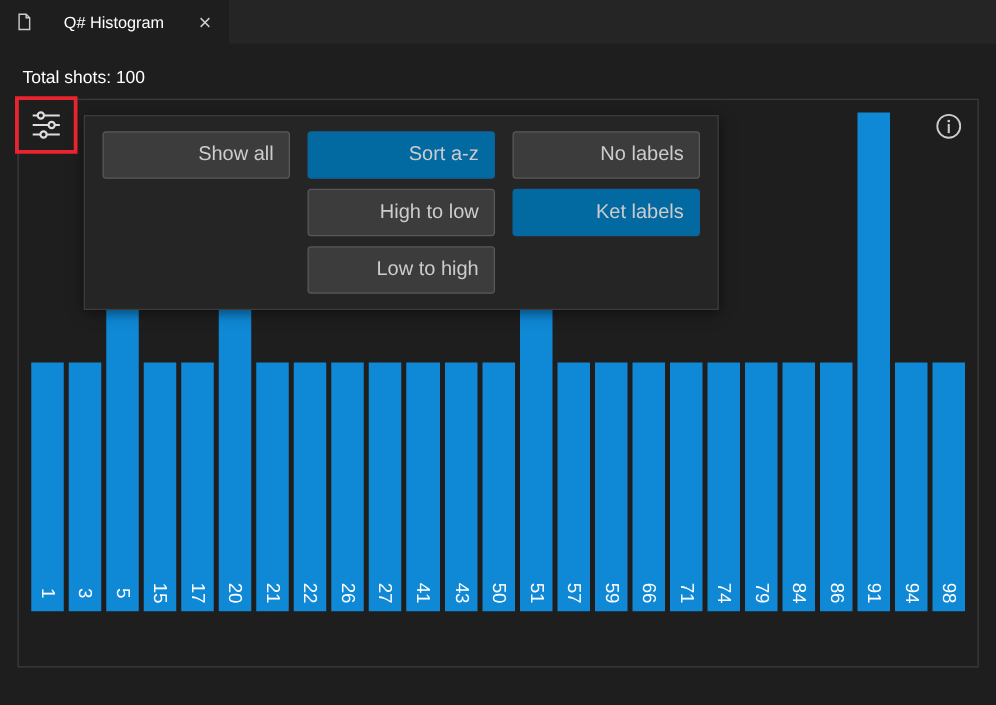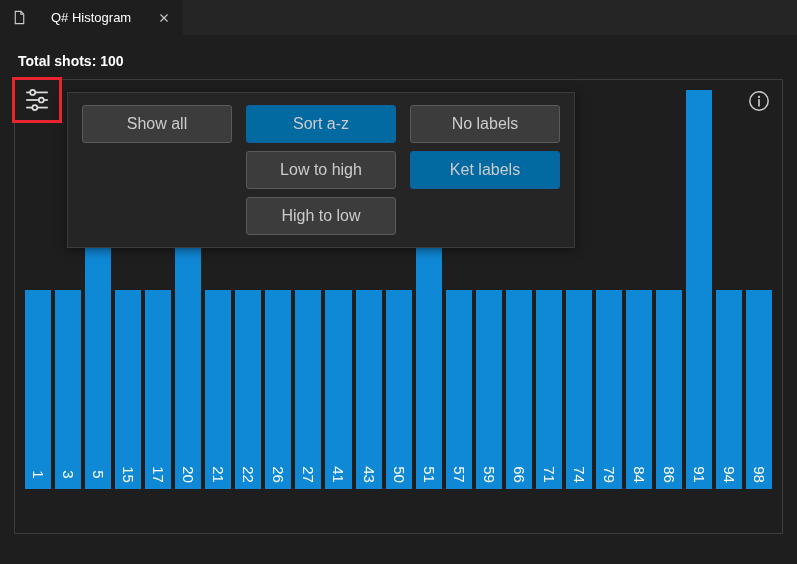--- a/index.html
+++ b/index.html
@@ -31,21 +31,21 @@
     .tab-close {
       width: 18px; height: 18px;
       display: flex; align-items: center; justify-content: center;
       border-radius: 3px;
     }
     .content {
       padding: 12px 14px 10px 14px;
     }
     .total-shots {
       font-size: 14px;
-      font-weight: 700;
+      font-weight: 400;
       color: #ffffff;
       margin: 6px 0 10px 4px;
     }
     .chart-frame {
       border: 1px solid #3c3c3c;
       position: relative;
       padding: 0;
       height: 455px;
     }
     .settings-icon-box {
@@ -87,21 +87,21 @@
       gap: 8px;
     }
     .opt-btn {
       width: 150px;
       height: 38px;
       border: 1px solid #5a5a5a;
       background: #3c3c3c;
       color: #cccccc;
       font-size: 16px;
       font-family: inherit;
-      text-align: center;
+      text-align: right;
       padding: 0 12px;
       border-radius: 3px;
       cursor: pointer;
     }
     .opt-btn.selected {
       background: #0369a1;
       border-color: #0e639c;
     }
     .bars-area {
       position: absolute;
@@ -181,22 +181,22 @@
           <rect x="11.1" y="10" width="1.8" height="8" fill="#cccccc"></rect>
         </svg>
     </div>
 
     <div class="popover">
       <div class="btn-col" id="col-filter">
           <button class="opt-btn">Show all</button>
         </div>
       <div class="btn-col" id="col-sort">
           <button class="opt-btn selected">Sort a-z</button>
+          <button class="opt-btn">High to low</button>
           <button class="opt-btn">Low to high</button>
-          <button class="opt-btn">High to low</button>
         </div>
       <div class="btn-col" id="col-labels">
           <button class="opt-btn">No labels</button>
           <button class="opt-btn selected">Ket labels</button>
         </div>
     </div>
 
     <div class="bars-area" id="bars">
         <div class="bar" style="height: 50%;">
           <span class="bar-label">1</span>

